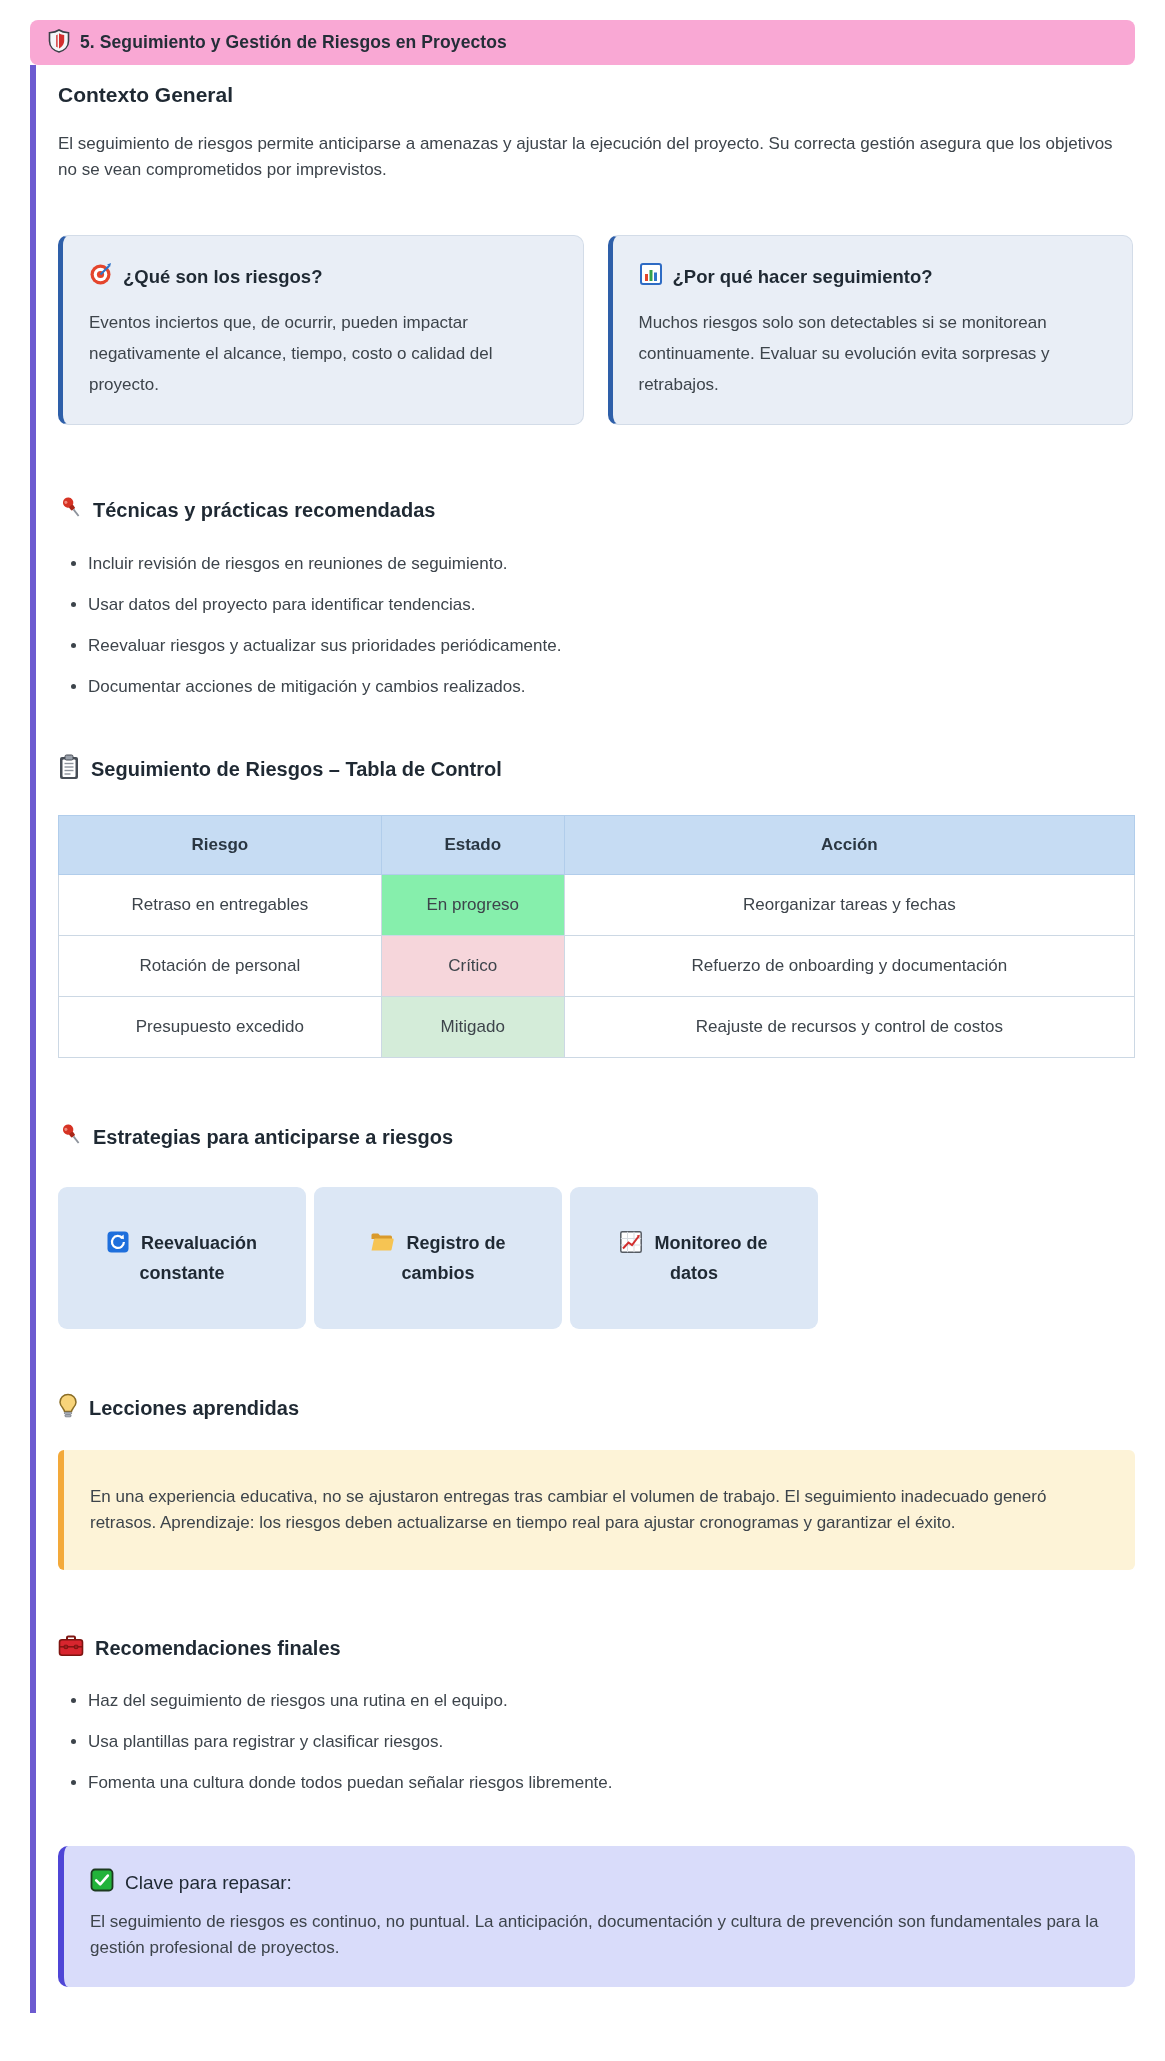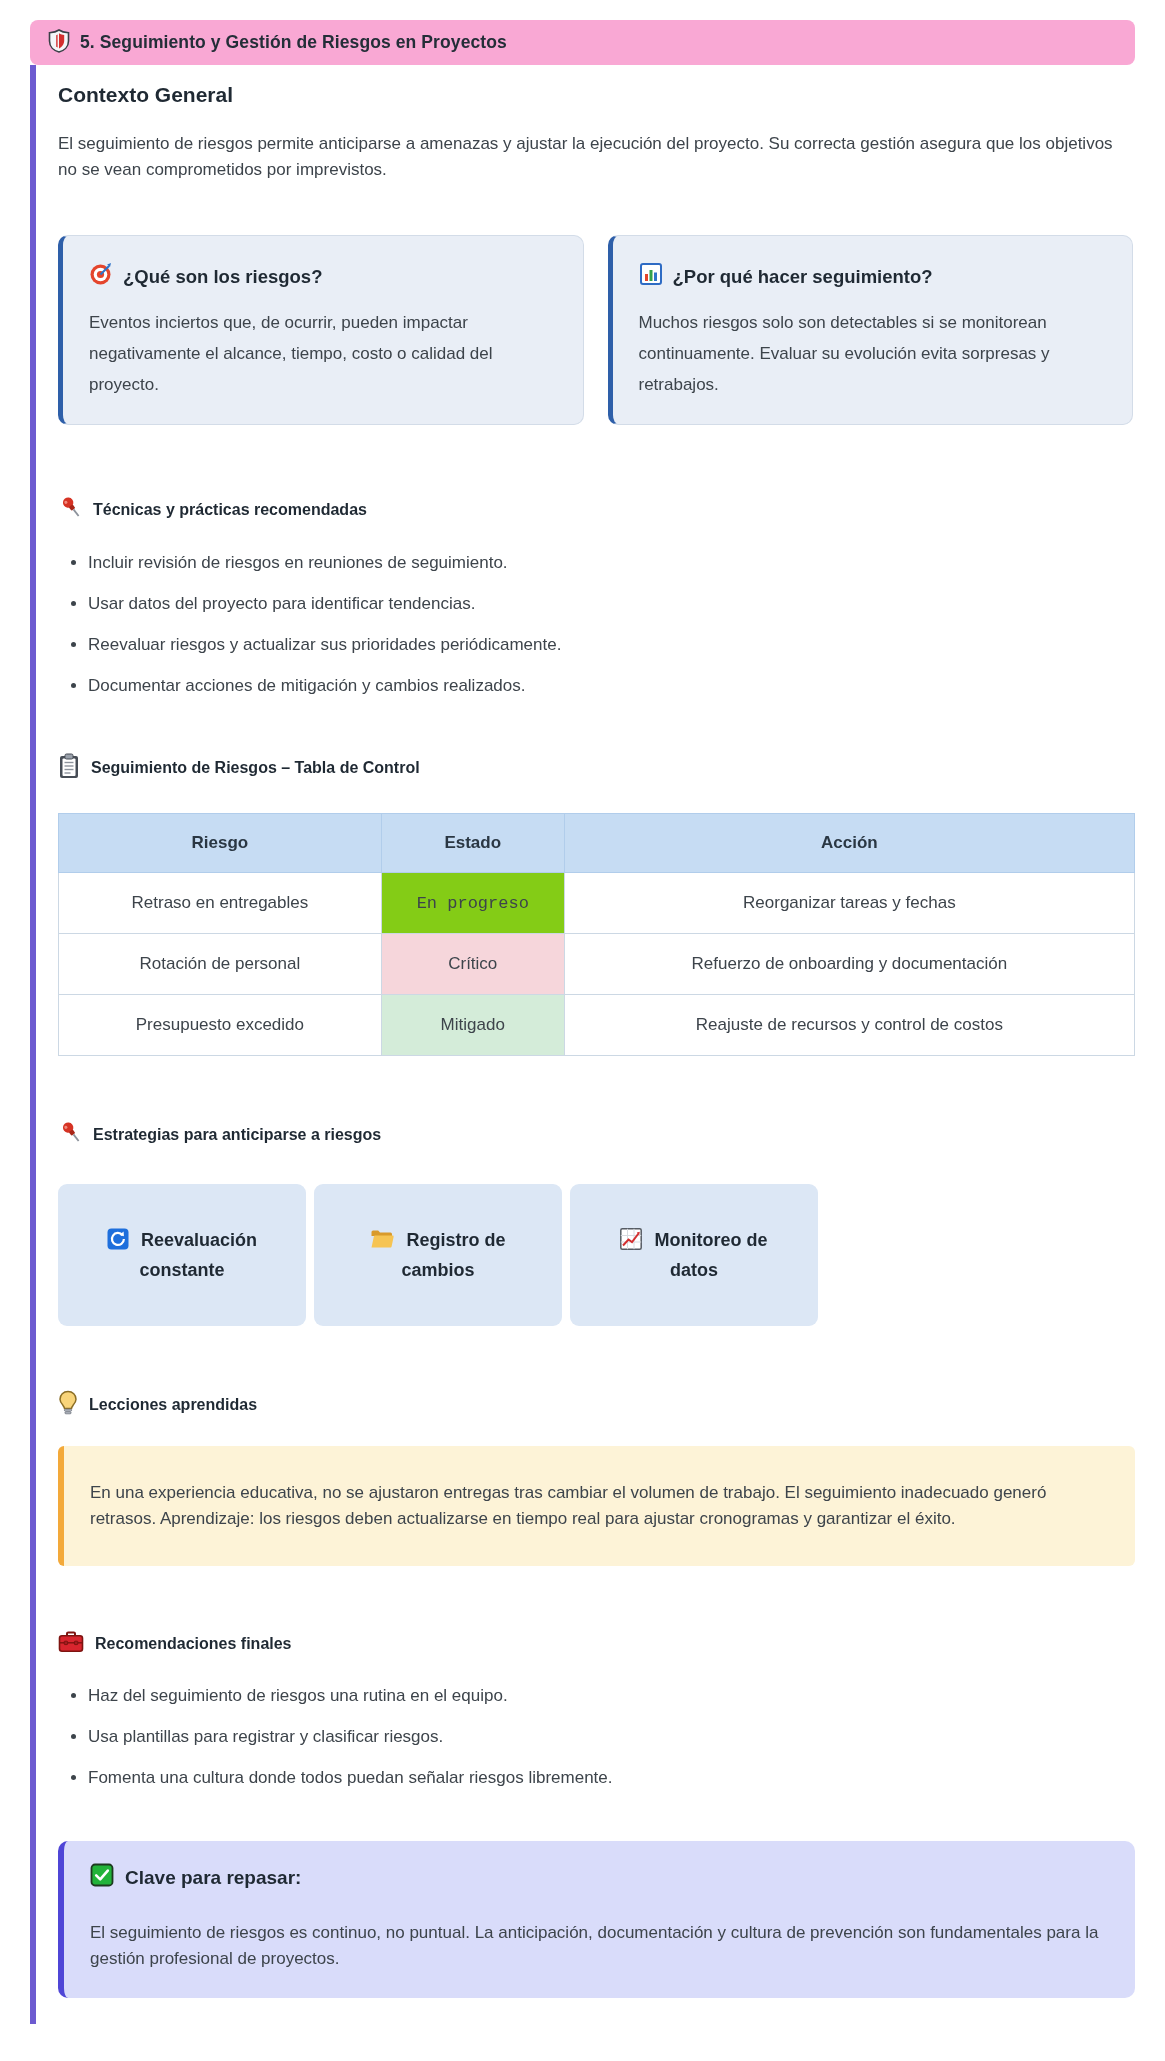--- a/index.html
+++ b/index.html
@@ -73,21 +73,21 @@
     color: #1f2933;
     margin-bottom: 16px;
   }
   .info-card p { font-size: 17px; line-height: 31px; color: #3d444b; }
 
   
   h3.icon-heading {
     display: flex;
     align-items: center;
     gap: 11px;
-    font-size: 16px;
+    font-size: 20px;
     font-weight: 700;
     color: #1f2933;
   }
   .mt-lg { margin-top: 64px; }
   .mt-md { margin-top: 52px; }
   .mb-list { margin-bottom: 22px; }
 
   
   ul.bullets {
     margin: 22px 0 0 0;
@@ -119,21 +119,21 @@
   table.risk-table td {
     border: 1px solid #ccd8e4;
     font-size: 17px;
     color: #3d444b;
     padding: 20px 10px;
     text-align: center;
   }
   table.risk-table .col-riesgo { width: 30%; }
   table.risk-table .col-estado { width: 17%; }
   table.risk-table .col-accion { width: 53%; }
-  td.status-warning { background: #84cc16; color: #85701e; font-family: Liberation Mono, monospace; }
+  td.status-warning { background: #86efac; color: #85701e; }
   td.status-danger  { background: #f6d6db; color: #a02540; }
   td.status-success { background: #d4ecd9; color: #20783a; }
 
   
   .strategy-cards {
     display: flex;
     gap: 8px;
     margin-top: 34px;
   }
   .strategy-card {
@@ -171,23 +171,23 @@
     border-left: 6px solid #4f46d6;
     border-radius: 10px;
     padding: 22px 26px 26px 26px;
     margin: 48px 0 24px 0;
   }
   .key-title {
     display: flex;
     align-items: center;
     gap: 11px;
     font-size: 19px;
-    font-weight: 700;
+    font-weight: 400;
     color: #1f2933;
-    margin-bottom: 28px;
+    margin-bottom: 12px;
   }
 </style>
 </head>
 <body>
 
 <div class="page">
 
   <header class="title-bar">
     <span>
       <svg width="22" height="24" viewBox="0 0 22 24">

